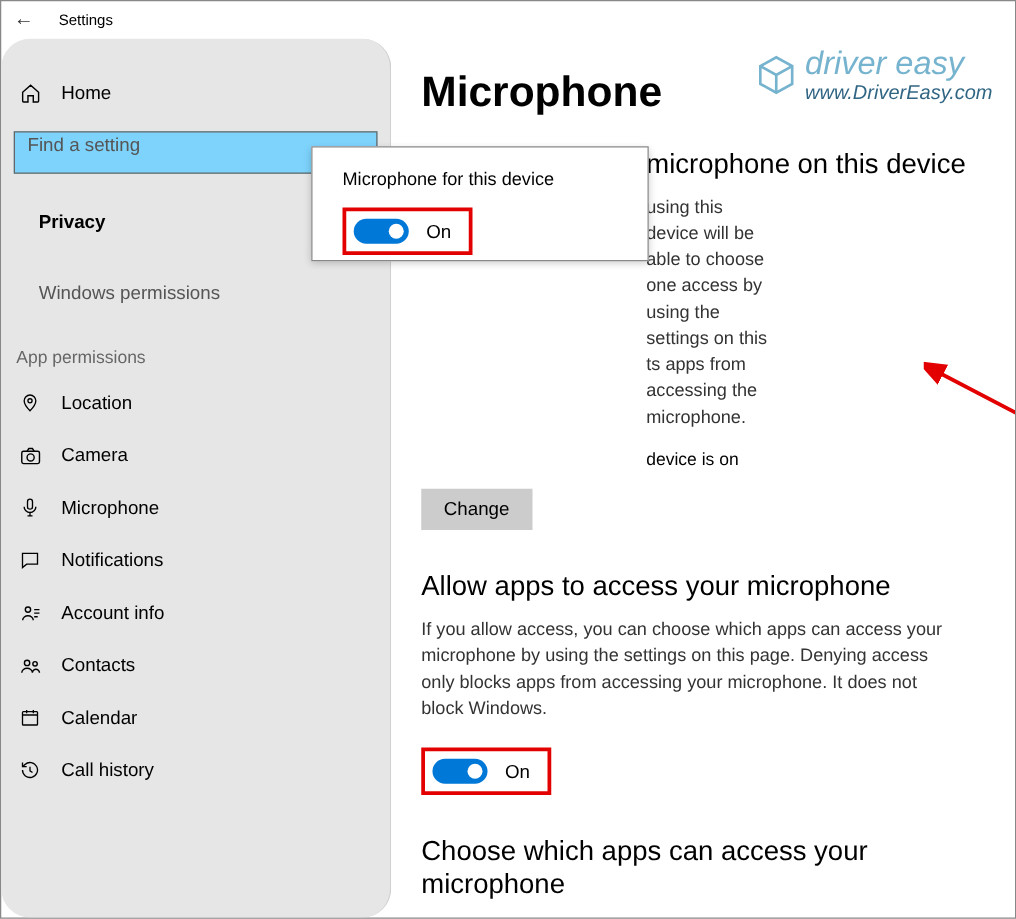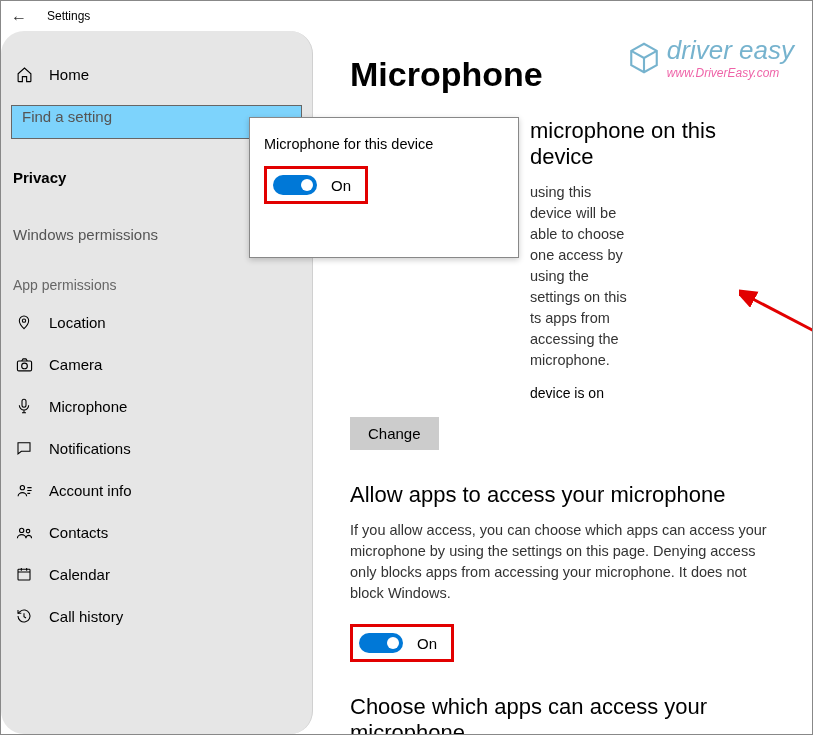--- a/index.html
+++ b/index.html
@@ -39,32 +39,32 @@
   }
   .search-box {
     margin: 12px 10px 18px 10px;
     border: 1px solid #666;
     height: 34px;
     background: #7dd3fc;
     display:flex; align-items:flex-end; padding: 13px 10px;
     color:#555; font-size:15px;
   }
   .group-title {
-    padding: 12px 12px; font-size: 15px; color:#000;
+    padding: 12px 30px; font-size: 15px; color:#000;
   }
   .group-title.bold { font-weight:600; }
   .app-perm-title { color:#666; font-size:14px; padding:16px 12px 8px; }
   .nav-item {
     display:flex; align-items:flex-end; gap:16px;
     padding: 12px 14px; font-size:15px; cursor:pointer;
     color:#000;
   }
   .ico { width:18px; height:18px; display:inline-flex; align-items:center; justify-content:center; color:#000; }
   .main {
-    flex:1; padding: 24px 30px 0 37px; position:relative; height:100%; overflow:hidden;
+    flex:1; padding: 24px 30px 0 24px; position:relative; height:100%; overflow:hidden;
   }
   .page-h1 { font-size: 34px; font-weight: 600; margin-bottom: 24px;}
   .sect-h2 { font-size: 22px; font-weight: 400; margin-top: 6px;}
   .sect-body { font-size: 14.5px; color:#333; margin-top:12px; line-height:1.45; max-width:430px;}
   .status-line { margin-top:14px; font-size:14px;}
   .change-btn {
     margin-top:16px; background:#ccc; border:none; padding:8px 18px;
     font-size:15px; cursor:pointer;
   }
   .toggle {
@@ -74,34 +74,34 @@
   .toggle.on { background:#0078d7;}
   .toggle .knob {
     position:absolute; width:12px; height:12px; border-radius:50%;
     top:4px;
   }
   .toggle.on .knob { background:#fff; right:4px;}
   .toggle-label { font-size:15px;}
   .redbox { border:3px solid #e20000; padding:6px 14px 6px 6px; display:inline-flex; align-items:center; gap:14px;text-align:center;}
   
   .popup {
-    position:absolute; left:248px; top:116px; width:270px; height:141px;
-    background:#fff; border:1px solid #888; padding:18px 14px;
+    position:absolute; left:248px; top:116px; width:270px; height:92px;
+    background:#fff; border:1px solid #888; padding:18px 24px;
     box-shadow: 0 2px 6px rgba(0,0,0,0.2);
     z-index:5;
   }
   .popup-title { font-size:14.5px; margin-bottom:14px;}
   
   .watermark {
     position:absolute; right:18px; top:4px; text-align:left;
     display:flex; align-items:center; gap:6px; color:#5fa6c6;
     font-style:italic; opacity:0.85; z-index:1;
   }
   .watermark .wt { font-size:26px; font-weight:300; letter-spacing:0;}
-  .watermark .sub { font-size:12px; display:block; color:#ec4899;}
+  .watermark .sub { font-size:16px; display:block; color:#0c4a6e;}
   
   .arrow-svg { position:absolute; left:426px; top:258px; z-index:3; }
   .sect-block { margin-top: 32px;}
 </style>
 </head>
 <body>
 
 <div class="header">
   <span class="back-arrow">←</span>
   <span class="header-title">Settings</span>

